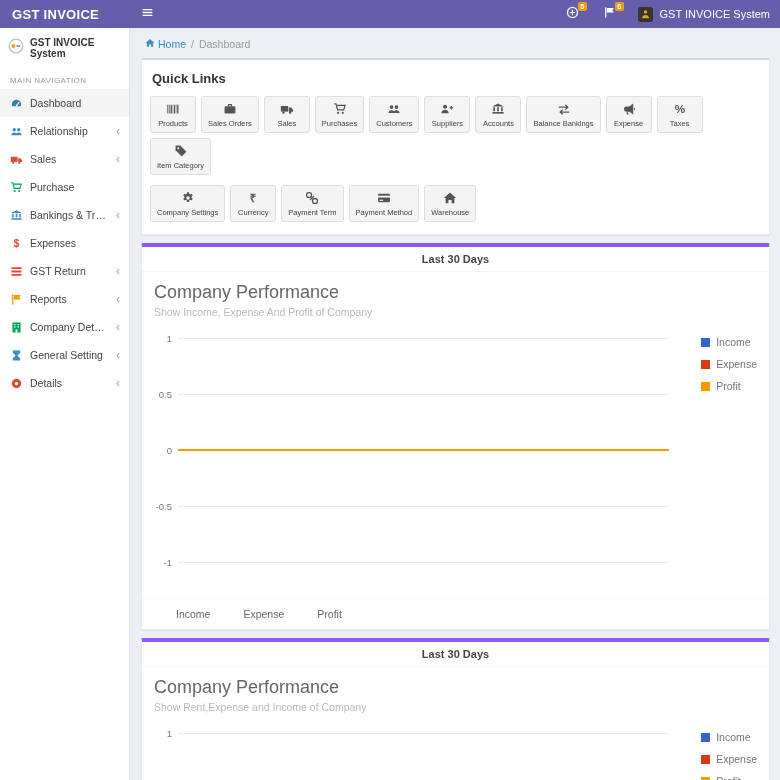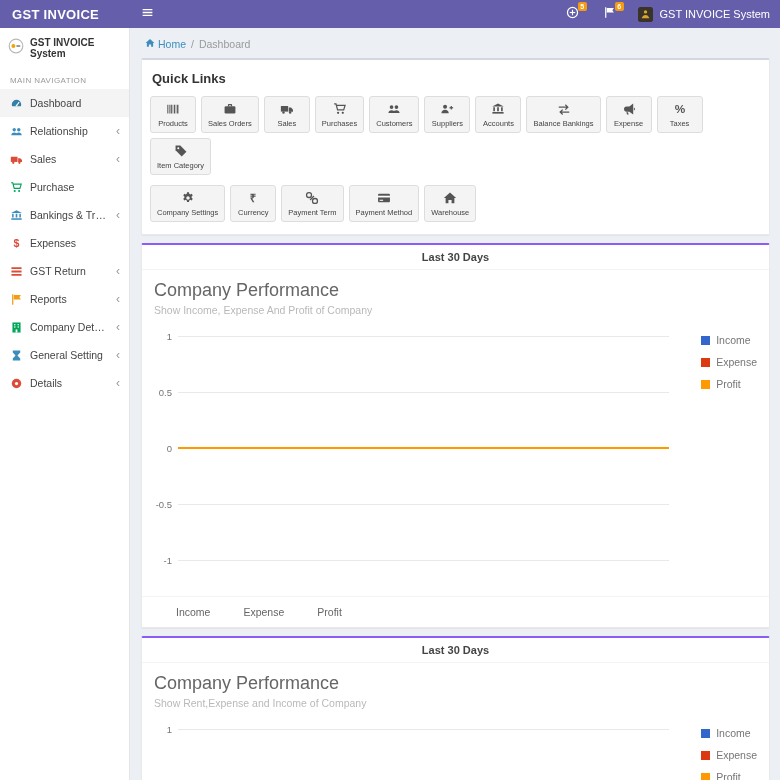--- a/index.html
+++ b/index.html
@@ -34,21 +34,21 @@
 
   .box { background:#fff; border:1px solid #e9e9e9; border-radius:2px; box-shadow:0 1px 1px rgba(0,0,0,.05); margin-bottom:8px; }
   .quick-box { border-top:2px solid #d2d6de; padding:9px 8px 12px; }
   .quick-title { font-size:13px; color:#333; margin:2px 0 10px 2px; }
   .ql-grid { display:flex; flex-wrap:wrap; gap:5px; }
   .ql-break { flex-basis:100%; height:0; }
   .ql-btn { background:#f4f4f4; border:1px solid #ddd; border-radius:3px; min-width:46px; padding:5px 6px 4px; display:flex; flex-direction:column; align-items:center; gap:3px; cursor:pointer; color:#444; }
   .ql-btn .q-icon { height:14px; color:#555; display:flex; align-items:center; justify-content:center; }
   .ql-btn .q-label { font-size:7.5px; color:#444; white-space:nowrap; }
 
-  .chart-box { border-top:2px solid #8b5cf6; }
+  .chart-box { border-top:4px solid #8b5cf6; }
   .box-header { text-align:center; font-size:11px; font-weight:bold; color:#444; padding:6px 5px; border-bottom:1px solid #f4f4f4; }
   .box-body { padding:10px 12px 0; }
   .chart-title { font-size:18px; color:#666; }
   .chart-sub { font-size:10.5px; color:#b9b9b9; margin-top:3px; }
 
   .chart-area { position:relative; height:262px; margin-top:14px; }
   .plot { position:absolute; left:24px; right:88px; top:6px; height:224px; }
   .gridline { position:absolute; left:0; right:0; height:1px; background:#e9e9e9; }
   .tick-label { position:absolute; right:calc(100% + 6px); transform:translateY(-50%); font-size:9.5px; color:#757575; }
   .series-line { position:absolute; left:0; right:0; height:2px; transform:translateY(-50%); }

